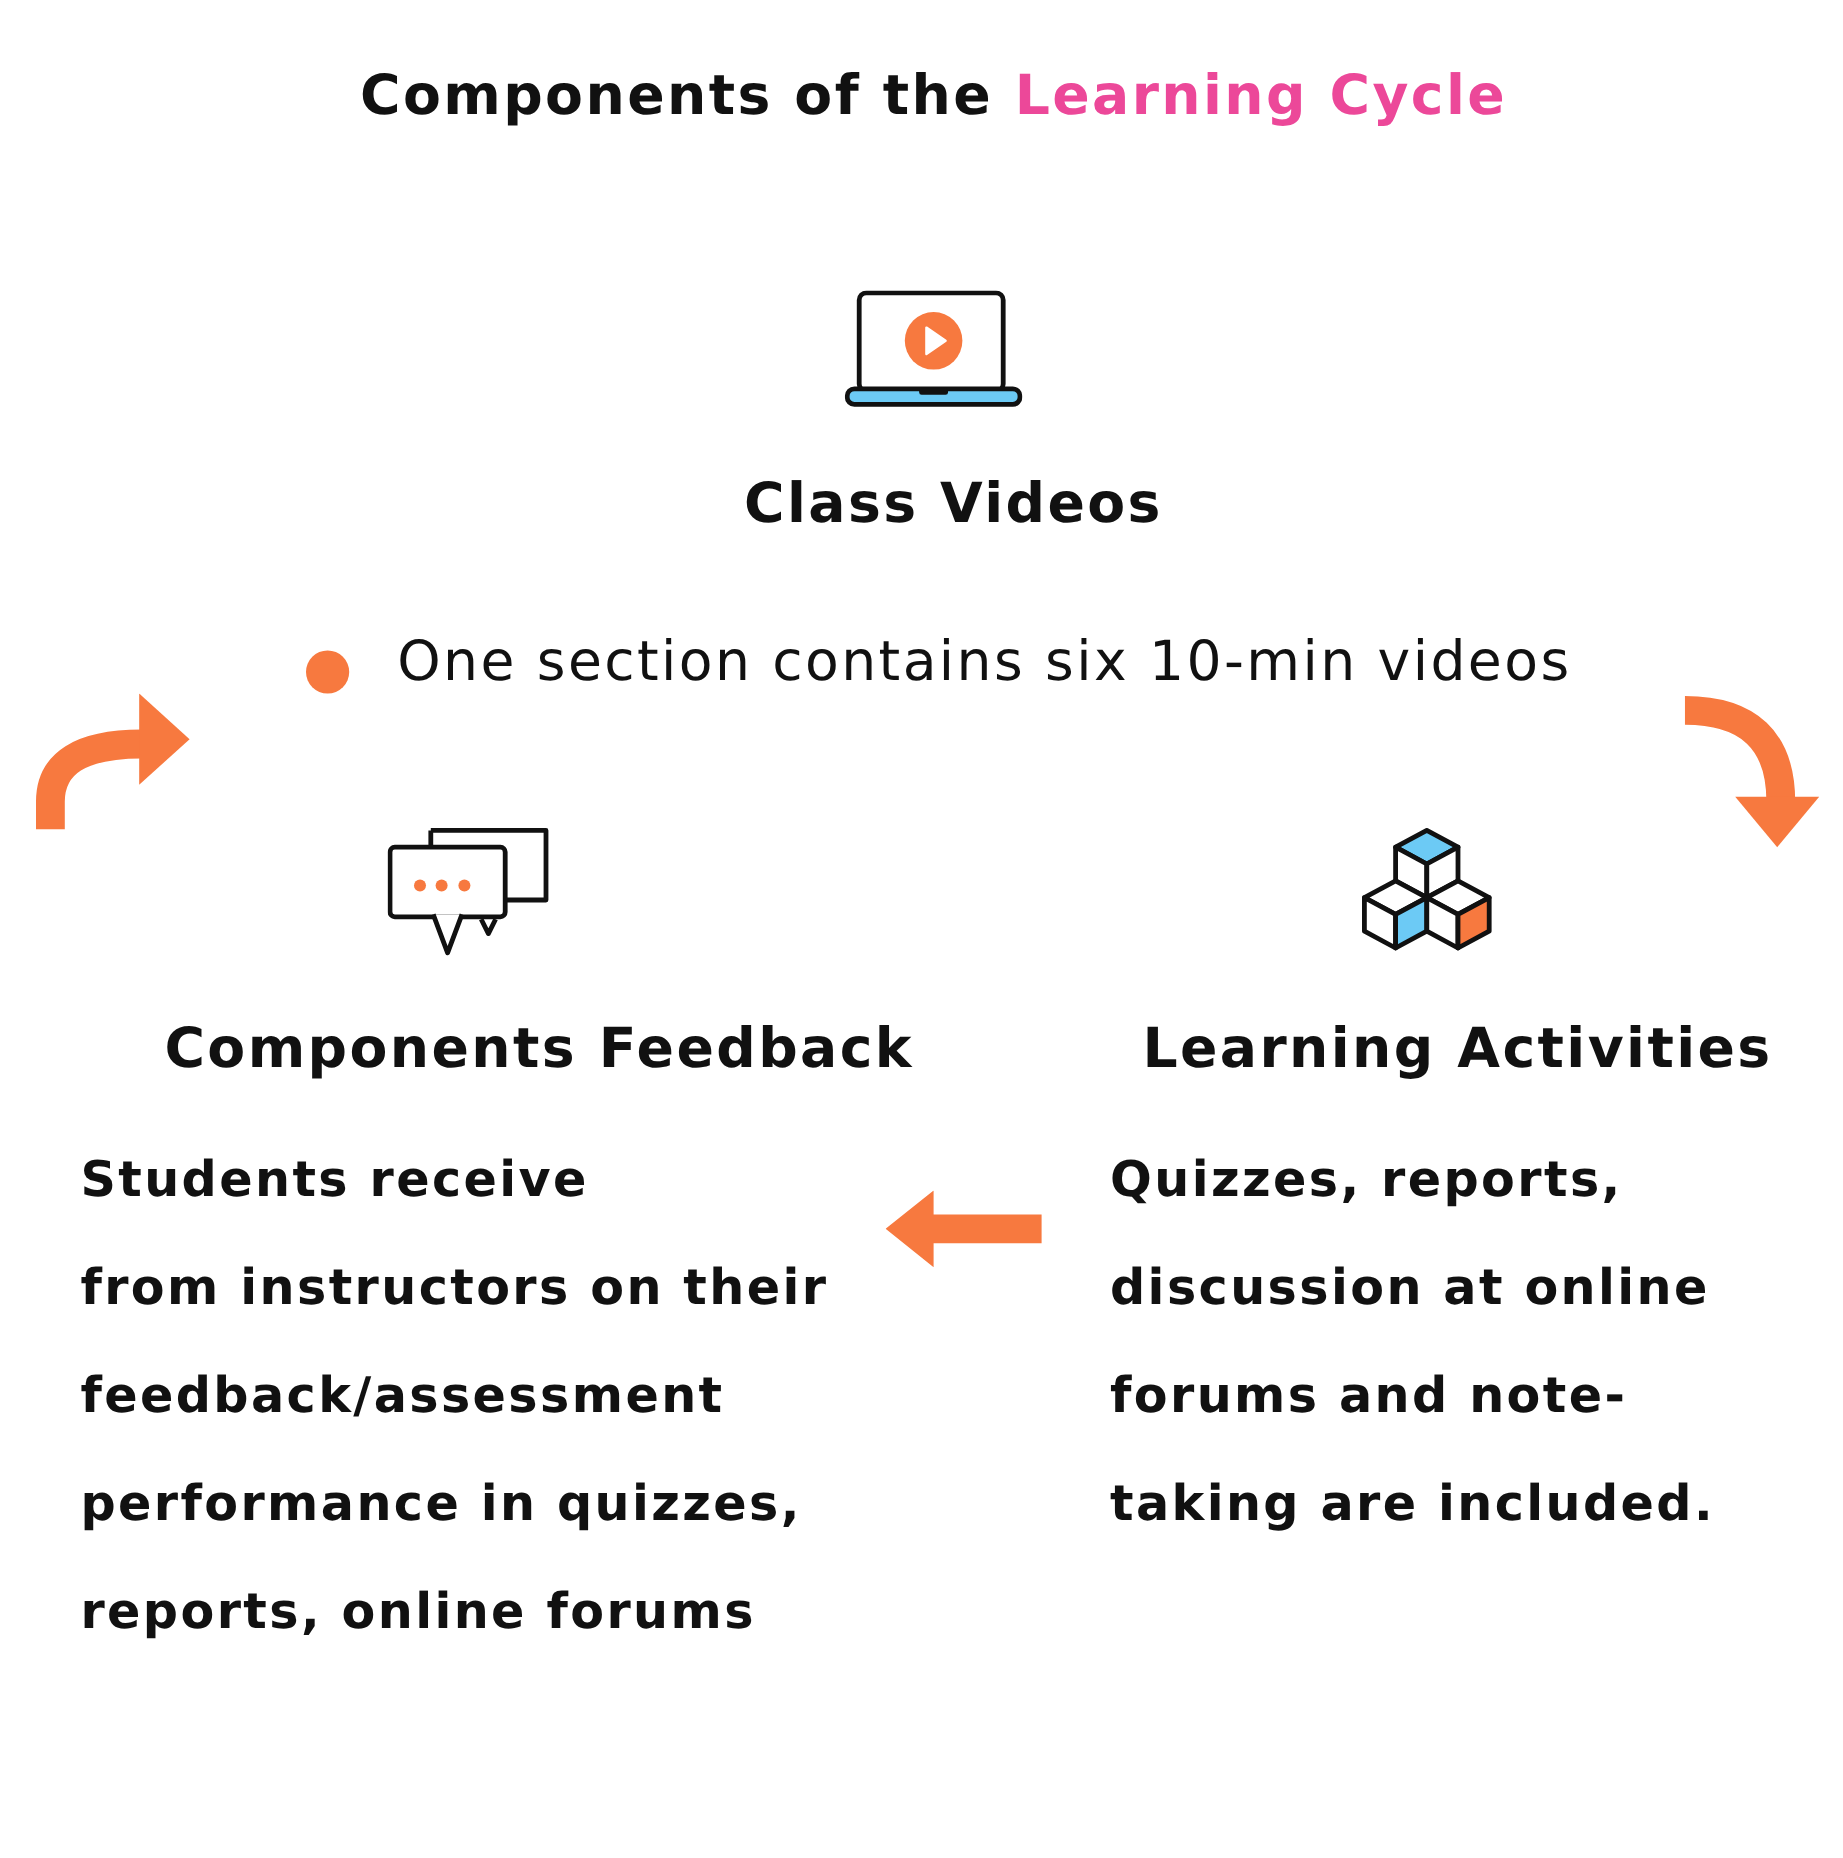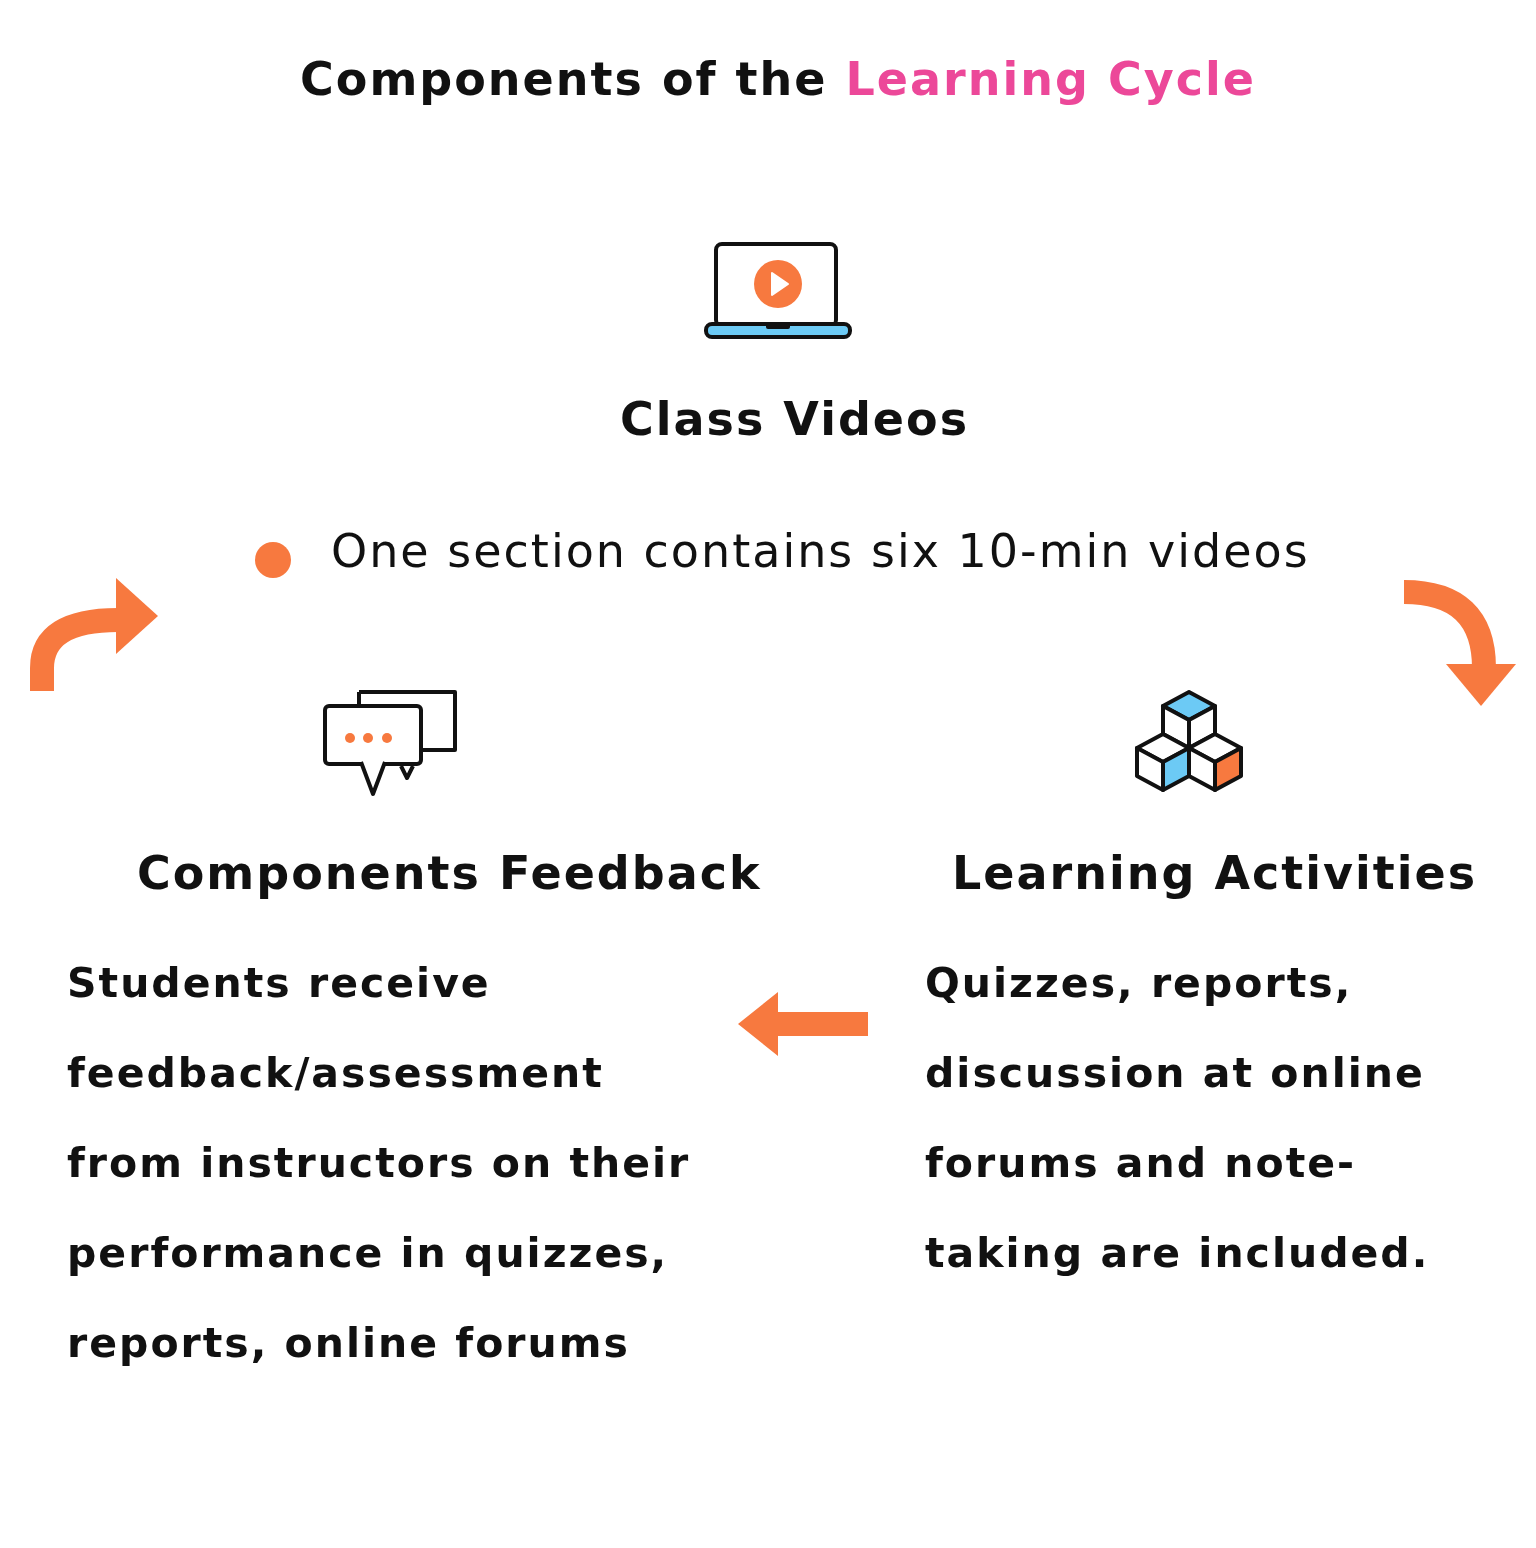--- a/index.html
+++ b/index.html
@@ -58,22 +58,22 @@
     <rect x="2" y="16" width="96" height="58" rx="4" fill="#fff" stroke="#111" stroke-width="4"></rect>
     <path d="M38 72 L50 104 L62 72" fill="#fff" stroke="#111" stroke-width="4" stroke-linejoin="round"></path>
     <circle cx="27" cy="48" r="5" fill="#f7793f"></circle>
     <circle cx="45" cy="48" r="5" fill="#f7793f"></circle>
     <circle cx="64" cy="48" r="5" fill="#f7793f"></circle>
   </svg>
 </div>
 <div class="abs heading" style="left:137px; top:846px;">Components Feedback</div>
 <div class="abs body-text" style="left:67px; top:938px;">
   <div>Students receive</div>
+  <div>from instructors on their</div>
   <div>feedback/assessment</div>
-  <div>from instructors on their</div>
   <div>performance in quizzes,</div>
   <div>reports, online forums</div>
 </div>
 
 <div class="abs" style="left:738px; top:992px;">
   <svg width="132" height="64" viewBox="0 0 132 64">
     <path d="M40 0 L0 32 L40 64 L40 44 L130 44 L130 20 L40 20 Z" fill="#f7793f"></path>
   </svg>
 </div>
 

